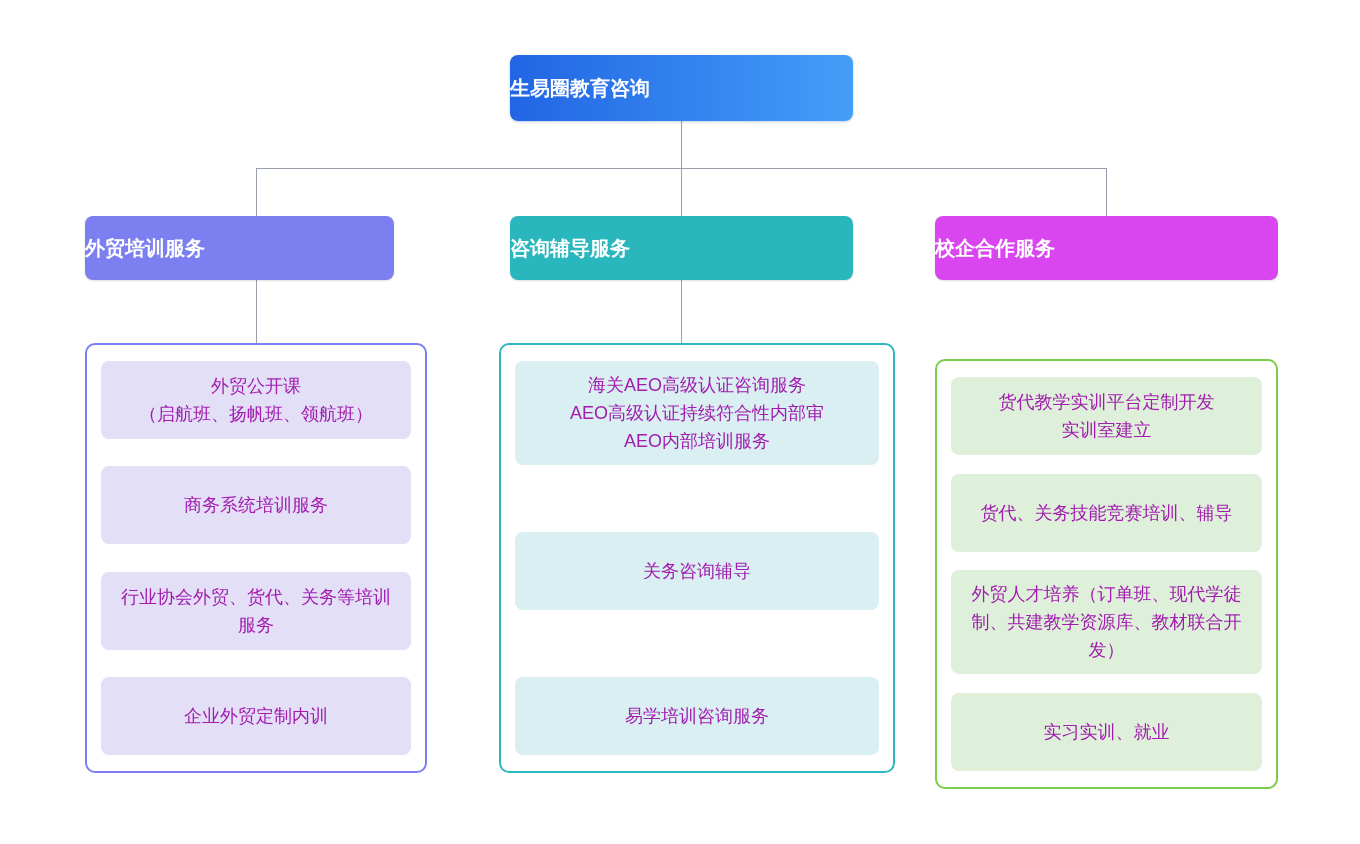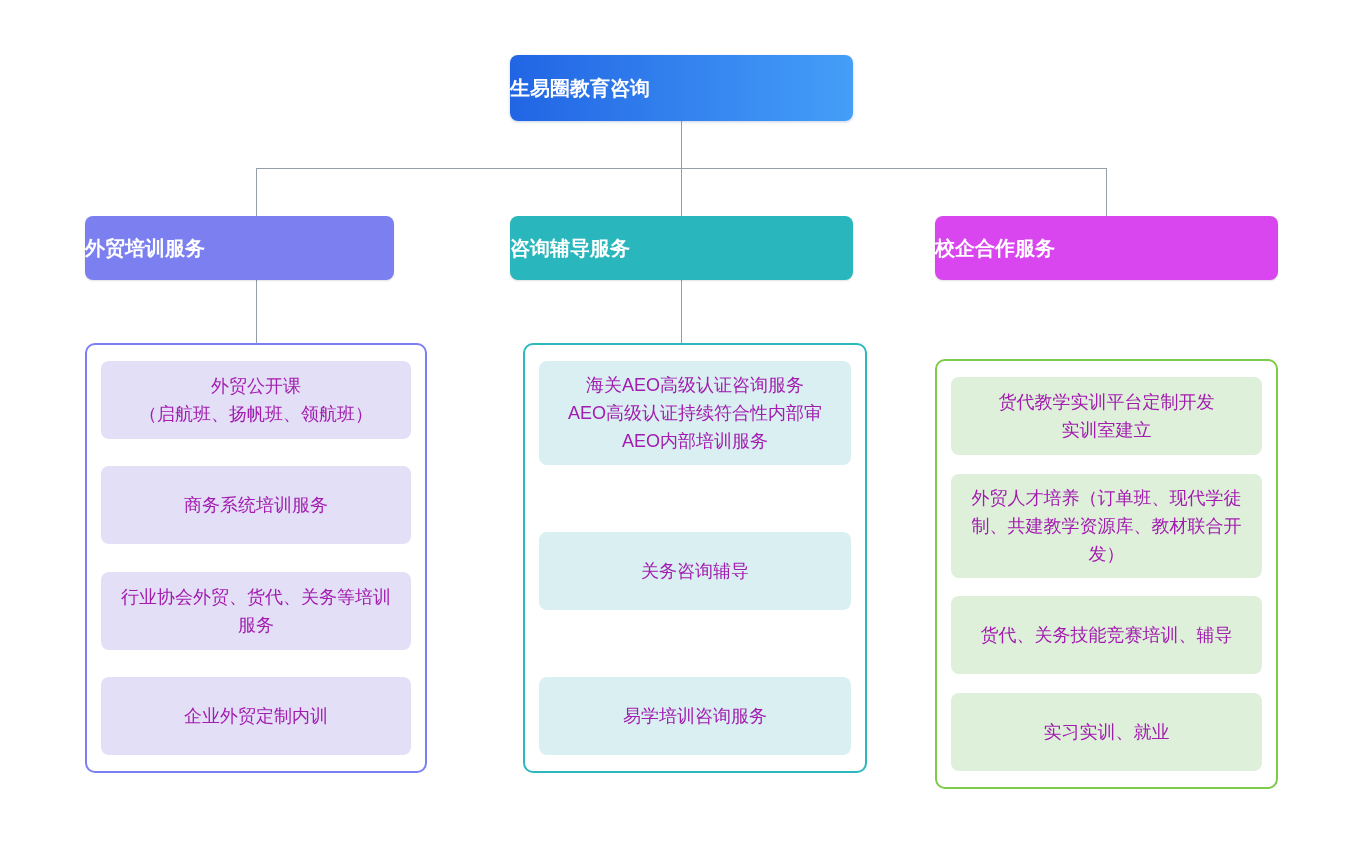--- a/index.html
+++ b/index.html
@@ -29,21 +29,21 @@
   .hdr-green{left:935px;width:343px;background:#d946ef;}
 
   
   .branch-box{
     position:absolute;top:343px;height:430px;box-sizing:border-box;
     background:#ffffff;border-radius:10px;border:2px solid;
     display:flex;flex-direction:column;justify-content:space-between;
     padding:16px 14px;
   }
   .box-purple{left:85px;width:342px;border-color:#7b7ff0;}
-  .box-teal{left:523px;width:344px;border-color:#2bb8be;}
+  .box-teal{left:499px;width:396px;border-color:#2bb8be;}
   .box-green{left:935px;width:343px;border-color:#7ccb49;margin-top:16px;}
 
   .service-item{
     border-radius:8px;box-sizing:border-box;min-height:78px;
     display:flex;align-items:center;justify-content:center;
     text-align:center;padding:10px 12px;
     font-size:18px;line-height:28px;color:#a21caf;
     white-space:pre-line;
   }
   .box-purple .service-item{background:#e2dff7;}
@@ -101,18 +101,18 @@
     <div class="service-item">海关AEO高级认证咨询服务
 AEO高级认证持续符合性内部审
 AEO内部培训服务</div>
     <div class="service-item">关务咨询辅导</div>
     <div class="service-item">易学培训咨询服务</div>
   </div>
 
   <div class="branch-box box-green">
     <div class="service-item">货代教学实训平台定制开发
 实训室建立</div>
+    <div class="service-item">货代、关务技能竞赛培训、辅导</div>
     <div class="service-item">外贸人才培养（订单班、现代学徒制、共建教学资源库、教材联合开发）</div>
-    <div class="service-item">货代、关务技能竞赛培训、辅导</div>
     <div class="service-item">实习实训、就业</div>
   </div>
 
 </div>
 
 </body></html>

